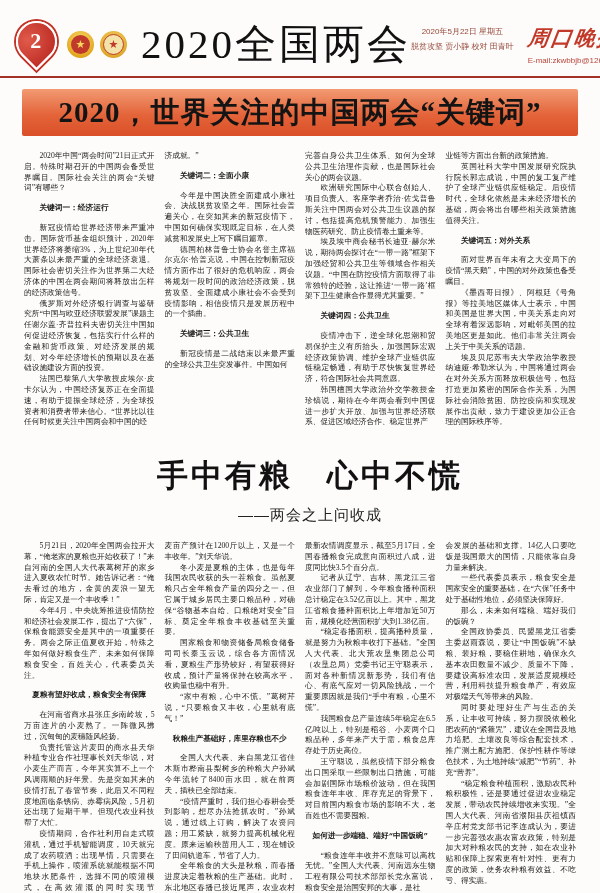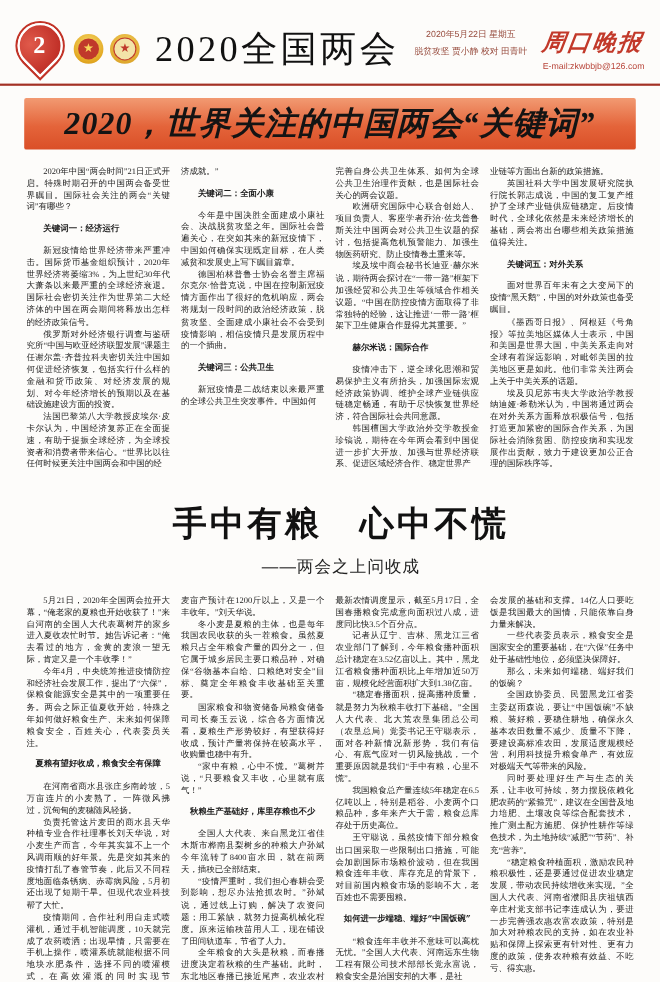--- a/index.html
+++ b/index.html
@@ -11,33 +11,33 @@
        border-radius:50% 50% 50% 0;transform:rotate(-45deg);border:2px solid #fff;
        box-shadow:0 0 0 2px #c23327;margin:0 10px 6px 6px;flex:none;}
   .pin span{display:block;transform:rotate(45deg);color:#fff;text-align:center;line-height:35px;
        font-size:22px;font-weight:bold;font-family:"Liberation Serif",serif;}
   .emblem{width:27px;height:27px;border-radius:50%;display:flex;align-items:center;justify-content:center;flex:none;margin-right:6px;}
   .emblem .inner{width:19px;height:19px;border-radius:50%;display:flex;align-items:center;justify-content:center;font-size:11px;line-height:1;}
   .emblem.nat{background:radial-gradient(circle at 50% 35%,#f7dd6f,#e3a821 70%,#cf8f16);}
   .emblem.nat .inner{background:#c0392b;color:#f7d65c;}
   .emblem.cppcc{background:radial-gradient(circle at 50% 35%,#f3cf5a,#d79a1e);}
   .emblem.cppcc .inner{background:#f3e3a8;color:#c0392b;border:1.5px solid #c0392b;}
-  .section-title{font-size:33px;letter-spacing:3px;margin-left:8px;color:#111;white-space:nowrap;}
+  .section-title{font-size:41px;letter-spacing:3px;margin-left:8px;color:#111;white-space:nowrap;}
   .head-right{margin-left:auto;display:flex;align-items:flex-start;gap:14px;padding-right:4px;}
   .meta{font-size:8px;color:#96493b;line-height:15px;white-space:nowrap;font-family:"Liberation Sans","DejaVu Sans",sans-serif;text-align:center;}
   .brand{text-align:left;}
   .masthead{font-size:21px;font-weight:bold;font-style:italic;color:#c2392a;letter-spacing:2px;
             transform:skewX(-8deg);font-family:"DejaVu Serif",serif;white-space:nowrap;}
   .email{font-size:8px;color:#b8453a;margin-top:4px;white-space:nowrap;font-family:"Liberation Sans",sans-serif;}
   .header-rule{height:2px;background:#a33125;margin-top:4px;}
   
   .banner{margin:11px 22px 0 22px;height:47px;border-radius:2px;
           background:linear-gradient(180deg,#f29a72 0%,#e4643a 55%,#da4f27 100%);
           display:flex;align-items:center;justify-content:center;}
-  .banner h1{margin:0;font-size:29px;font-weight:bold;color:#141414;letter-spacing:1px;white-space:nowrap;font-style:italic;}
+  .banner h1{margin:0;font-size:29px;font-weight:bold;color:#141414;letter-spacing:1px;white-space:nowrap;}
   
   .article{display:flex;gap:10px;margin:0 24px;overflow:hidden;text-align:justify;}
   .article .col{flex:1 1 0;min-width:0;}
   .article p{margin:0;font-size:7.7px;line-height:10.8px;text-indent:2em;word-break:break-all;}
   .article p.cont{text-indent:0;}
   .article p.h{font-weight:bold;margin:9px 0;}
   .article p.h2{font-weight:bold;text-indent:0;text-align:center;margin:9px 0;
                 font-family:Liberation Mono, monospace;font-size:7.6px;}
   #article1{height:277px;margin-top:15px;}
   #article2{height:352px;margin-top:16px;}
@@ -92,21 +92,21 @@
         <p class="h">关键词二：全面小康</p>
         <p class="p">今年是中国决胜全面建成小康社会、决战脱贫攻坚之年。国际社会普遍关心，在突如其来的新冠疫情下，中国如何确保实现既定目标，在人类减贫和发展史上写下瞩目篇章。</p>
         <p class="p">德国柏林普鲁士协会名誉主席福尔克尔·恰普克说，中国在控制新冠疫情方面作出了很好的危机响应，两会将规划一段时间的政治经济政策，脱贫攻坚、全面建成小康社会不会受到疫情影响，相信疫情只是发展历程中的一个插曲。</p>
         <p class="h">关键词三：公共卫生</p>
         <p class="p">新冠疫情是二战结束以来最严重的全球公共卫生突发事件。中国如何</p>
       </div>
       <div class="col">
         <p class="cont">完善自身公共卫生体系、如何为全球公共卫生治理作贡献，也是国际社会关心的两会议题。</p>
         <p class="p">欧洲研究国际中心联合创始人、项目负责人、客座学者乔治·佐戈普鲁斯关注中国两会对公共卫生议题的探讨，包括提高危机预警能力、加强生物医药研究、防止疫情卷土重来等。</p>
         <p class="p">埃及埃中商会秘书长迪亚·赫尔米说，期待两会探讨在“一带一路”框架下加强经贸和公共卫生等领域合作相关议题。“中国在防控疫情方面取得了非常独特的经验，这让推进‘一带一路’框架下卫生健康合作显得尤其重要。”</p>
-        <p class="h">赫尔米说：国际合作</p>
+        <p class="h">关键词四：公共卫生</p>
         <p class="p">疫情冲击下，逆全球化思潮和贸易保护主义有所抬头，加强国际宏观经济政策协调、维护全球产业链供应链稳定畅通，有助于尽快恢复世界经济，符合国际社会共同意愿。</p>
         <p class="p">韩国檀国大学政治外交学教授金珍镐说，期待在今年两会看到中国促进一步扩大开放、加强与世界经济联系、促进区域经济合作、稳定世界产</p>
       </div>
       <div class="col">
         <p class="cont">业链等方面出台新的政策措施。</p>
         <p class="p">英国社科大学中国发展研究院执行院长郭志成说，中国的复工复产维护了全球产业链供应链稳定。后疫情时代，全球化依然是未来经济增长的基础，两会将出台哪些相关政策措施值得关注。</p>
         <p class="h">关键词五：对外关系</p>
         <p class="p">面对世界百年未有之大变局下的疫情“黑天鹅”，中国的对外政策也备受瞩目。</p>
         <p class="p">《墨西哥日报》、阿根廷《号角报》等拉美地区媒体人士表示，中国和美国是世界大国，中美关系走向对全球有着深远影响，对毗邻美国的拉美地区更是如此。他们非常关注两会上关于中美关系的话题。</p>
         <p class="p">埃及贝尼苏韦夫大学政治学教授纳迪娅·希勒米认为，中国将通过两会在对外关系方面释放积极信号，包括打造更加紧密的国际合作关系，为国际社会消除贫困、防控疫病和实现发展作出贡献，致力于建设更加公正合理的国际秩序等。</p>

